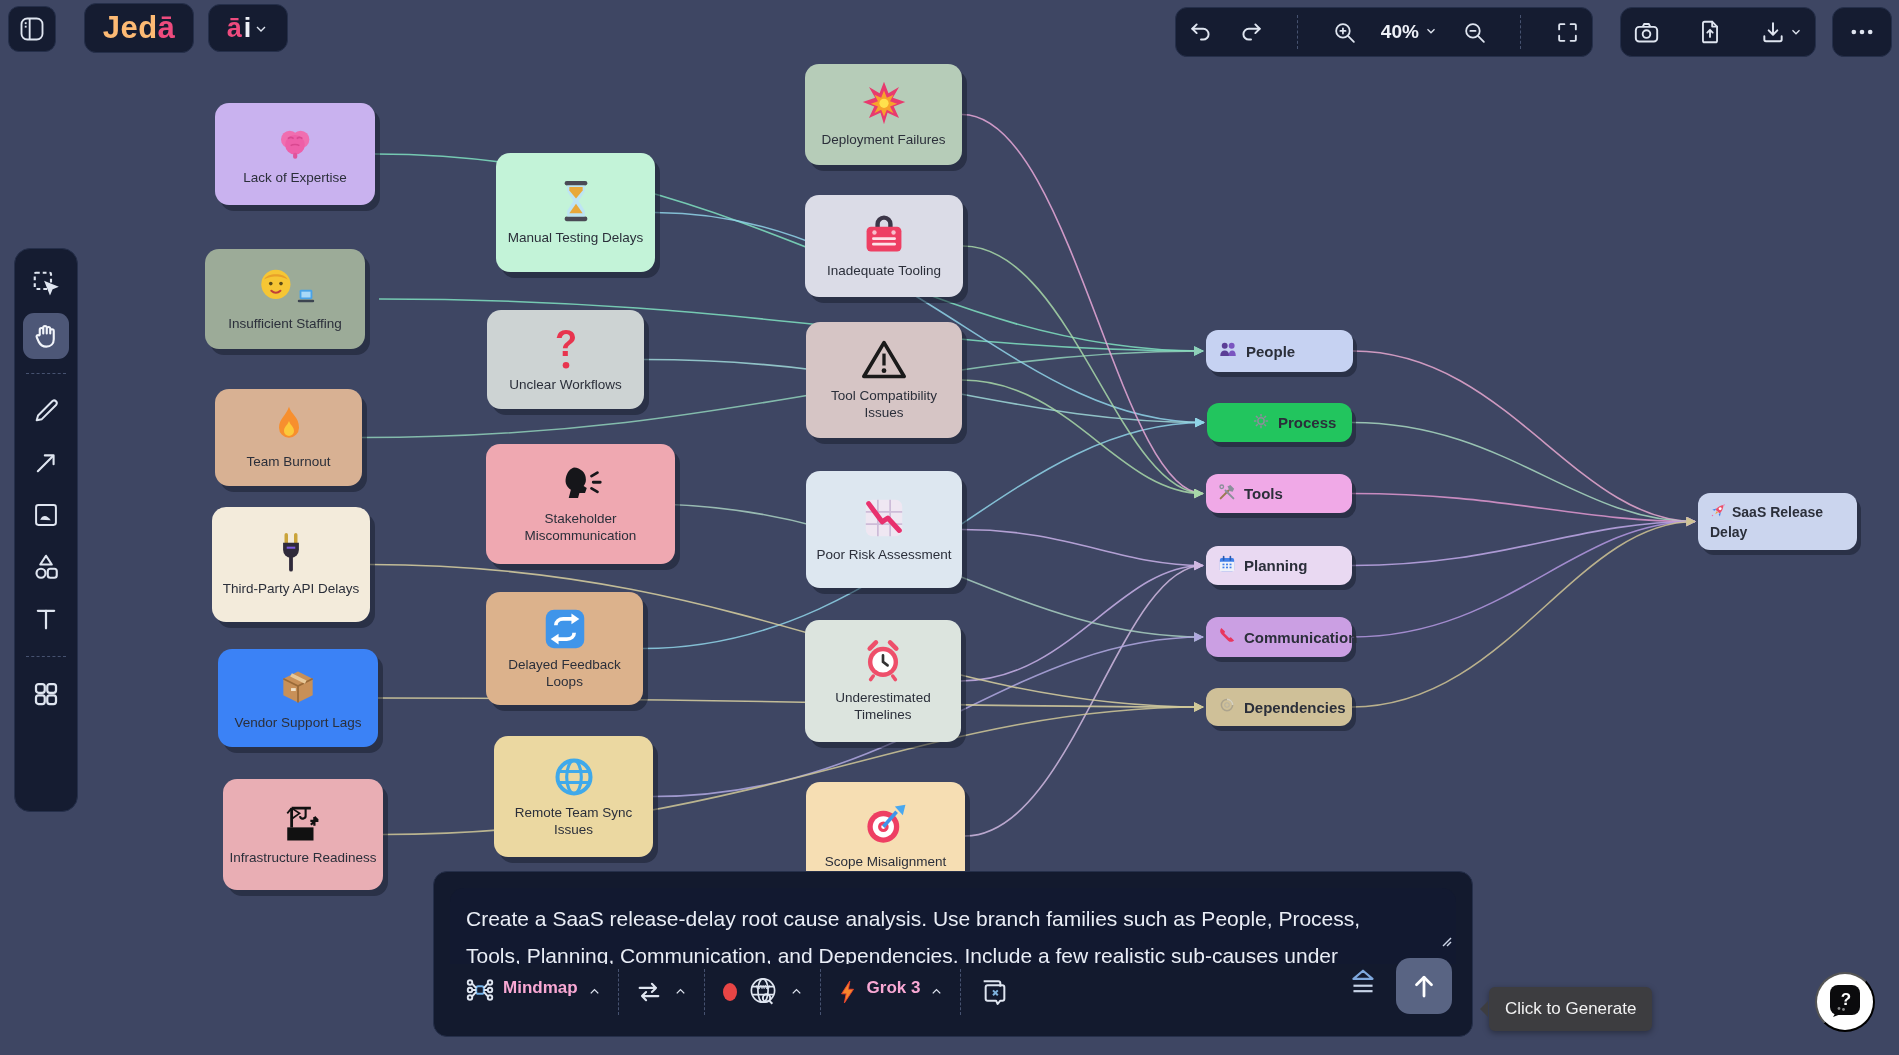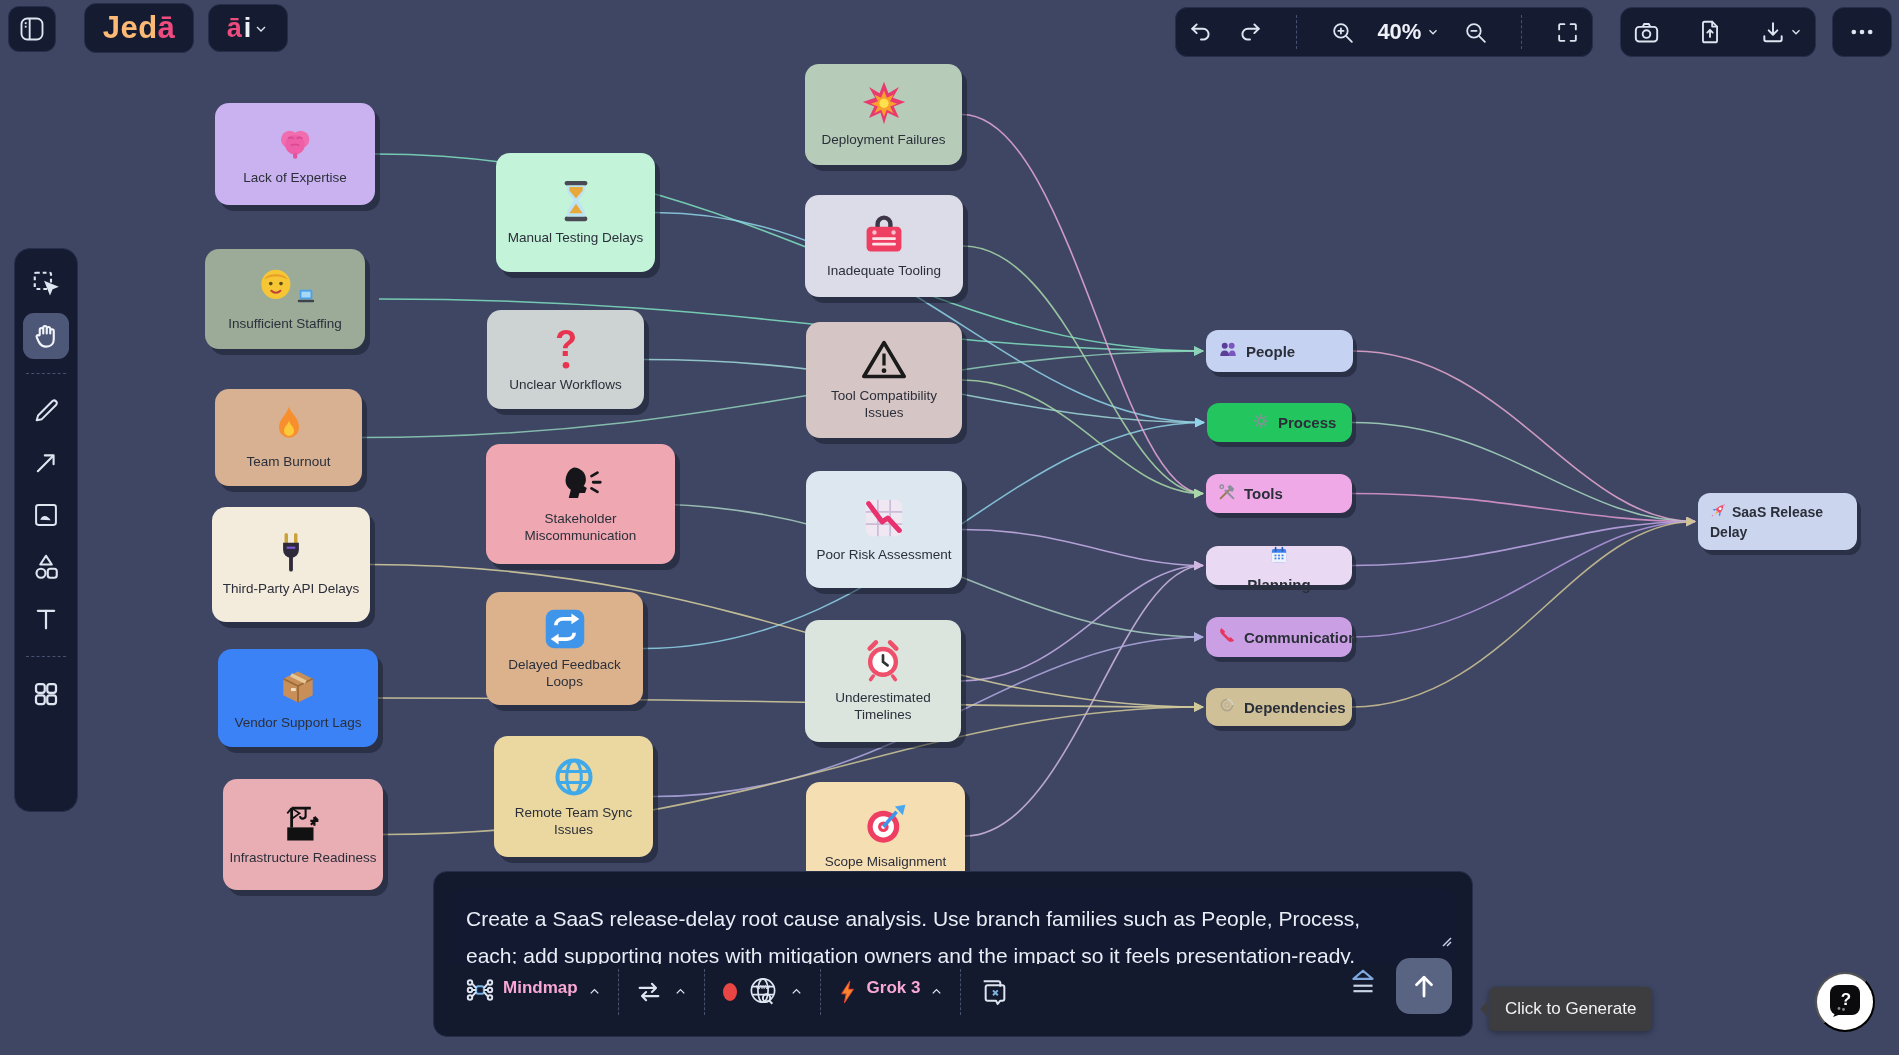--- a/index.html
+++ b/index.html
@@ -18,21 +18,21 @@
   .hdiv { height:0; width:40px; border-top:1px dashed #465270; margin:8px 0; }
 
   #btn-toggle { left:8px; top:6px; width:48px; height:46px; position:absolute; background:#151c31; border:1px solid #252f4a; border-radius:11px; }
   #logo-pill { left:84px; top:3px; width:110px; height:50px; justify-content:center; font-size:31px; font-weight:bold; letter-spacing:.5px; }
   #logo-pill .w { color:#fdba74; } .pink { color:#ee4b7e; }
   #ai-pill { left:208px; top:4px; width:80px; height:48px; justify-content:center; font-size:27px; font-weight:bold; gap:2px; cursor:pointer; }
 
   #tb-right1 { left:1175px; top:7px; width:418px; height:50px; padding:0 12px; justify-content:space-between; }
   #tb-right2 { left:1620px; top:7px; width:196px; height:50px; padding:0 12px; justify-content:space-between; }
   #tb-right3 { left:1832px; top:7px; width:60px; height:50px; justify-content:center; }
-  .zoom-label { font-size:22px; font-weight:bold; color:#eef1f8; display:flex; align-items:center; gap:5px; cursor:pointer; }
+  .zoom-label { font-size:19px; font-weight:bold; color:#eef1f8; display:flex; align-items:center; gap:5px; cursor:pointer; }
 
   
   #sidebar { left:14px; top:248px; width:64px; height:564px; border-radius:16px; flex-direction:column; justify-content:flex-start; padding:12px 0; gap:6px; display:flex; align-items:center; position:absolute; background:#151c31; border:1px solid #252f4a; }
   .side-btn { width:46px; height:46px; border-radius:11px; }
   .side-btn.active { background:#4d5777; }
 
   
   #edge-layer { position:absolute; left:0; top:0; z-index:1; }
   .node { position:absolute; z-index:2; border-radius:14px; box-shadow:5px 6px 0 rgba(22,28,44,.5); display:flex; flex-direction:column; align-items:center; justify-content:center; gap:6px; padding:8px 6px; cursor:pointer; }
   .node .lbl { color:#2b2f3a; font-size:13.5px; line-height:1.25; text-align:center; font-weight:500; }
@@ -353,21 +353,21 @@
     </div>
     <div class="family" style="left: 1206px; top: 474px; width: 146px; height: 39px; background: rgb(240, 169, 231);">
       <span class="nicon"><svg width="18" height="18" viewBox="0 0 24 24">
           <path d="M3.5 20.5L14 10" stroke="#9a7a52" stroke-width="2.6" stroke-linecap="round"></path>
           <path d="M12.5 4.5l4-2 5 5-2 4-4.5-1-1.5-4.5z" fill="#8a8f9a"></path>
           <path d="M20.5 20.5L10 10" stroke="#8a8f9a" stroke-width="2.6" stroke-linecap="round"></path>
           <circle cx="5" cy="5" r="2.4" fill="none" stroke="#8a8f9a" stroke-width="1.8"></circle>
         </svg></span>
       <span class="lbl">Tools</span>
     </div>
-    <div class="family" style="left: 1206px; top: 546px; width: 146px; height: 39px; background: rgb(233, 217, 242); flex-direction: column;">
+    <div class="family" style="left: 1206px; top: 546px; width: 146px; height: 39px; background: rgb(233, 217, 242);">
       <span class="nicon"><svg width="18" height="18" viewBox="0 0 24 24">
           <rect x="2.5" y="4" width="19" height="17.5" rx="2.5" fill="#3f80ea"></rect>
           <rect x="2.5" y="9" width="19" height="12.5" rx="1" fill="#eef2fa"></rect>
           <path d="M7.5 2v4.5M16.5 2v4.5" stroke="#2a5ab0" stroke-width="2.2" stroke-linecap="round"></path>
           <g fill="#3f80ea">
             <rect x="6" y="11.5" width="2.6" height="2.2"></rect>
             <rect x="10.7" y="11.5" width="2.6" height="2.2"></rect>
             <rect x="15.4" y="11.5" width="2.6" height="2.2"></rect>
             <rect x="6" y="15.5" width="2.6" height="2.2"></rect>
             <rect x="10.7" y="15.5" width="2.6" height="2.2"></rect>
@@ -555,20 +555,21 @@
         <rect x="13" y="4" width="7" height="7" rx="2"></rect>
         <rect x="4" y="13" width="7" height="7" rx="2"></rect>
         <rect x="13" y="13" width="7" height="7" rx="2"></rect>
       </svg>
     </button>
 </div>
 
 <div id="prompt-panel" class="panel">
   <div id="prompt-text">
     <div>Create a SaaS release-delay root cause analysis. Use branch families such as People, Process,</div>
+    <div>Tools, Planning, Communication, and Dependencies. Include a few realistic sub-causes under</div>
     <div>each; add supporting notes with mitigation owners and the impact so it feels presentation-ready.</div>
     <span id="resize-grip"><svg width="12" height="12" viewBox="0 0 12 12" stroke="#cdd6e8" stroke-width="1.4">
           <line x1="3" y1="11" x2="11" y2="3"></line>
           <line x1="7" y1="11" x2="11" y2="7"></line>
         </svg></span>
   </div>
   <div id="prompt-toolbar">
     <span><svg width="30" height="30" viewBox="0 0 24 24" fill="none" stroke="#dfe5f0" stroke-width="1.5">
           <rect x="9" y="9" width="6" height="6" rx="1.5" stroke="#6fb0e8"></rect>
           <circle cx="4" cy="6" r="1.8"></circle>

